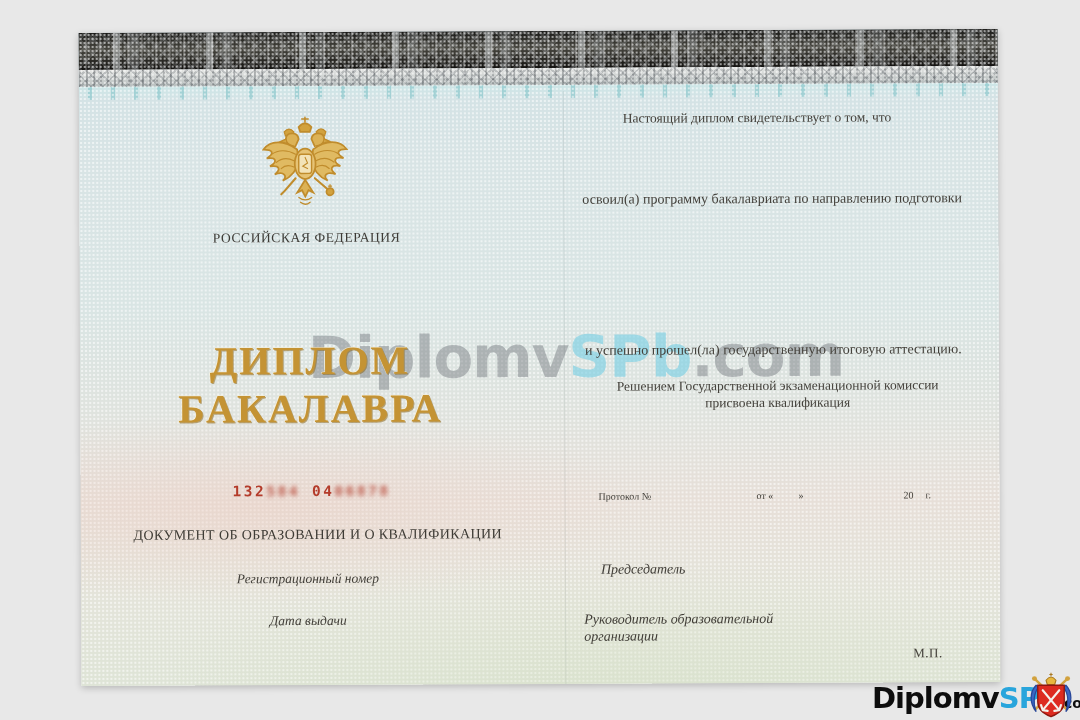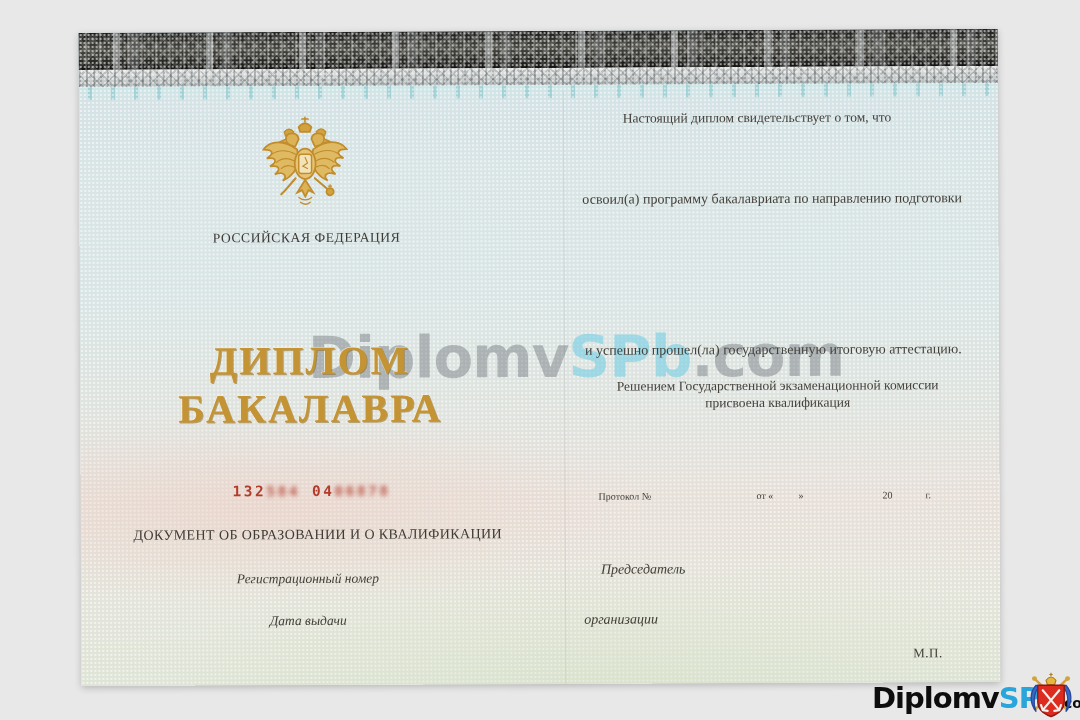--- a/index.html
+++ b/index.html
@@ -92,21 +92,21 @@
   .date{top:581px;left:77px;width:300px;}
 
   .r1{top:80px;left:478px;width:400px;font-size:13.5px;}
   .r2{top:161px;left:503px;width:410px;font-size:14px;}
   .r3{top:312px;left:505px;width:400px;font-size:14px;}
   .r4{top:347px;left:500px;width:395px;font-size:13.5px;line-height:17px;}
   .proto{font-size:10px;}
   .proto-label{top:460px;left:518px;}
   .proto-from{top:460px;left:676px;}
   .proto-close{top:460px;left:718px;}
-  .proto-year{top:460px;left:802px;}
+  .proto-year{top:460px;left:823px;}
   .proto-g{top:460px;left:845px;}
   .sig{font-style:italic;font-size:14px;line-height:16.5px;color:#403d37;}
   .chairman{top:531px;left:503px;width:300px;margin-left:17px;}
   .head{top:581px;left:503px;width:320px;}
   .mp{top:616px;left:832px;font-size:13px;letter-spacing:.5px;}
 
   
   .watermark{
     position:absolute;left:228px;top:297px;
     font-family:"DejaVu Sans", sans-serif;
@@ -210,20 +210,21 @@
     <div class="t serif proto proto-from">от «</div>
     <div class="t serif proto proto-close">»</div>
     <div class="t serif proto proto-year">20</div>
     <div class="t serif proto proto-g">г.</div>
 
     <div class="t serif sig chairman">
       <div>Председатель</div>
     </div>
 
     <div class="t serif sig head">
+      <div>Руководитель образовательной</div>
       <div>организации</div>
     </div>
 
     <div class="t serif mp">М.П.</div>
   </div>
 
   <div class="sitelogo">
     <span class="logo-main">Diplomv</span>
       <span class="logo-main logo-blue">SPb</span>
       <span class="logo-com">.com</span>

